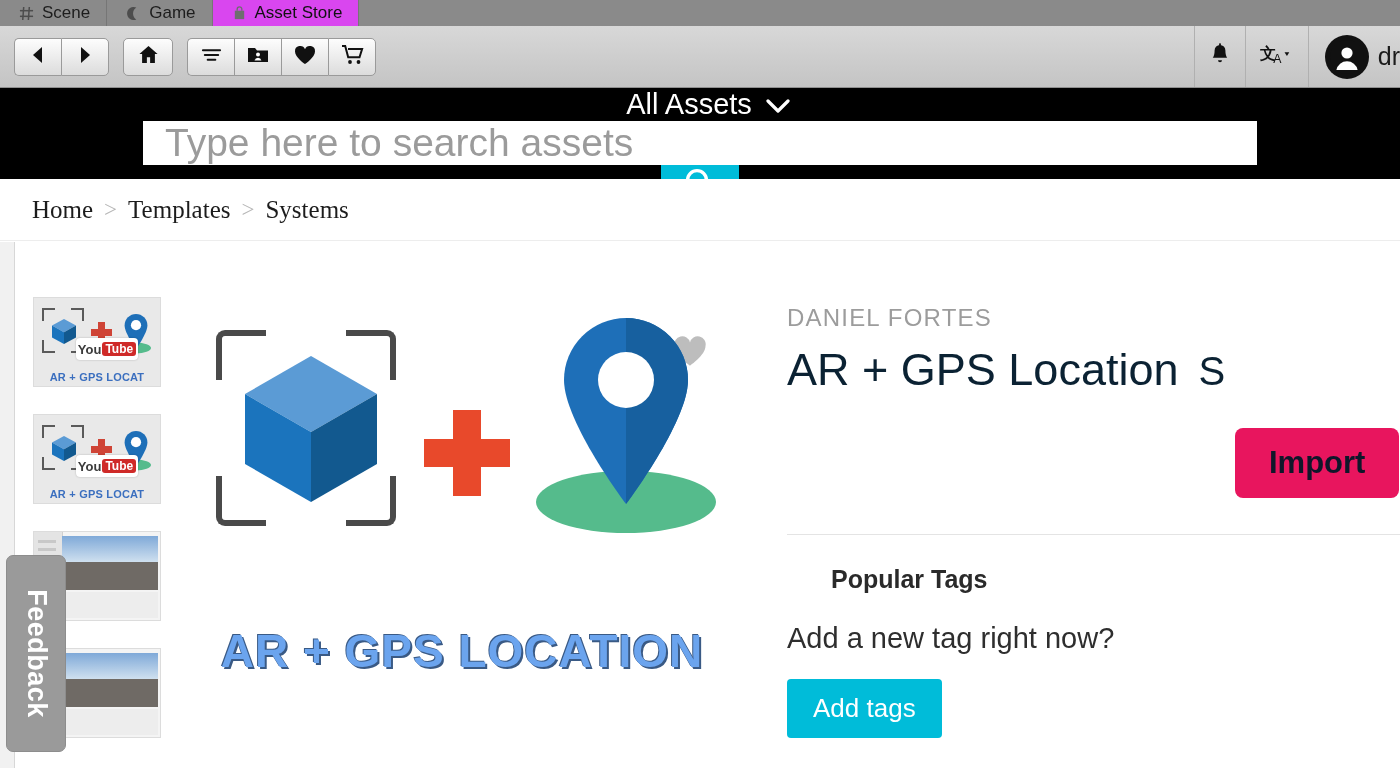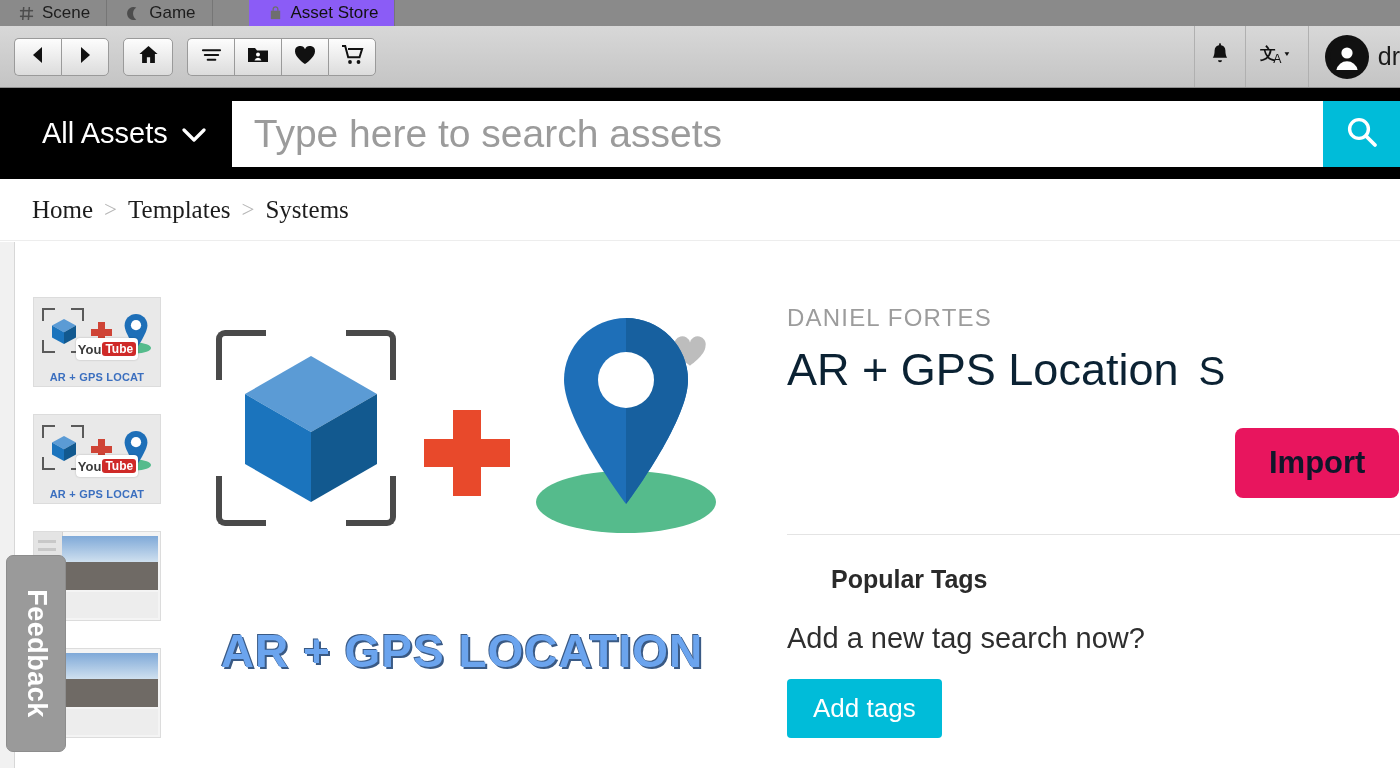--- a/index.html
+++ b/index.html
@@ -16,21 +16,21 @@
     position:absolute;left:0;top:0;width:1400px;height:26px;
     background:#8a8a8a;display:flex;align-items:stretch;
     border-bottom:1px solid #6e6e6e;
   }
   .etab{
     display:flex;align-items:center;gap:7px;
     padding:0 16px 0 18px;font-size:17px;color:#1d1d1d;
     border-right:1px solid #767676;
     background:#8a8a8a;
   }
-  .etab.active{background:#8b5cf6;color:#111;margin-left:36px;}
+  .etab.active{background:#d946ef;color:#111;}
   .etab-ico{display:inline-flex;align-items:center;justify-content:center;width:17px;height:17px;}
   .tabstrip-fill{flex:1;background:#8a8a8a;}
 
   
   .toolbar{
     position:absolute;left:0;top:26px;width:1400px;height:61px;
     background:linear-gradient(#d8d8d8,#c4c4c4);
     border-bottom:1px solid #8f8f8f;
     display:flex;align-items:center;
   }
@@ -56,21 +56,21 @@
   .tb-rcell.user{gap:9px;padding-left:16px;padding-right:0;}
   .avatar{
     width:44px;height:44px;border-radius:50%;background:#111;
     display:flex;align-items:center;justify-content:center;flex:0 0 auto;
   }
   .uname{font-size:25px;color:#1b1b1b;white-space:nowrap;}
 
   
   .searchbar{
     position:absolute;left:0;top:88px;width:1400px;height:91px;
-    background:#000000;display:flex;align-items:center;
+    background:#000000;display:flex;align-items:center;flex-direction:column;
   }
   .allassets{
     display:flex;align-items:center;gap:14px;
     color:#ffffff;font-size:29px;padding:0 26px 0 42px;white-space:nowrap;
   }
   .search-input{
     width:1070px;height:66px;background:#fff;border:0;outline:0;
     font-size:39px;color:#2b2b2b;padding:0 22px;
     font-family:"Liberation Sans",sans-serif;
   }
@@ -508,21 +508,21 @@
       <div class="title-row">
         <div class="asset-title">AR + GPS Location</div>
         <div class="price">S</div>
       </div>
       <div class="actions">
         <button class="btn-import">Import</button>
 
       </div>
       <div class="divider"></div>
       <div class="tags-h">Popular Tags</div>
-      <div class="tags-q">Add a new tag search now?</div>
+      <div class="tags-q">Add a new tag right now?</div>
       <button class="btn-addtags">Add tags</button>
     </div>
   </div>
 
   <div class="feedback">
     <span>Feedback</span>
   </div>
 </div>
 
 </body></html>

